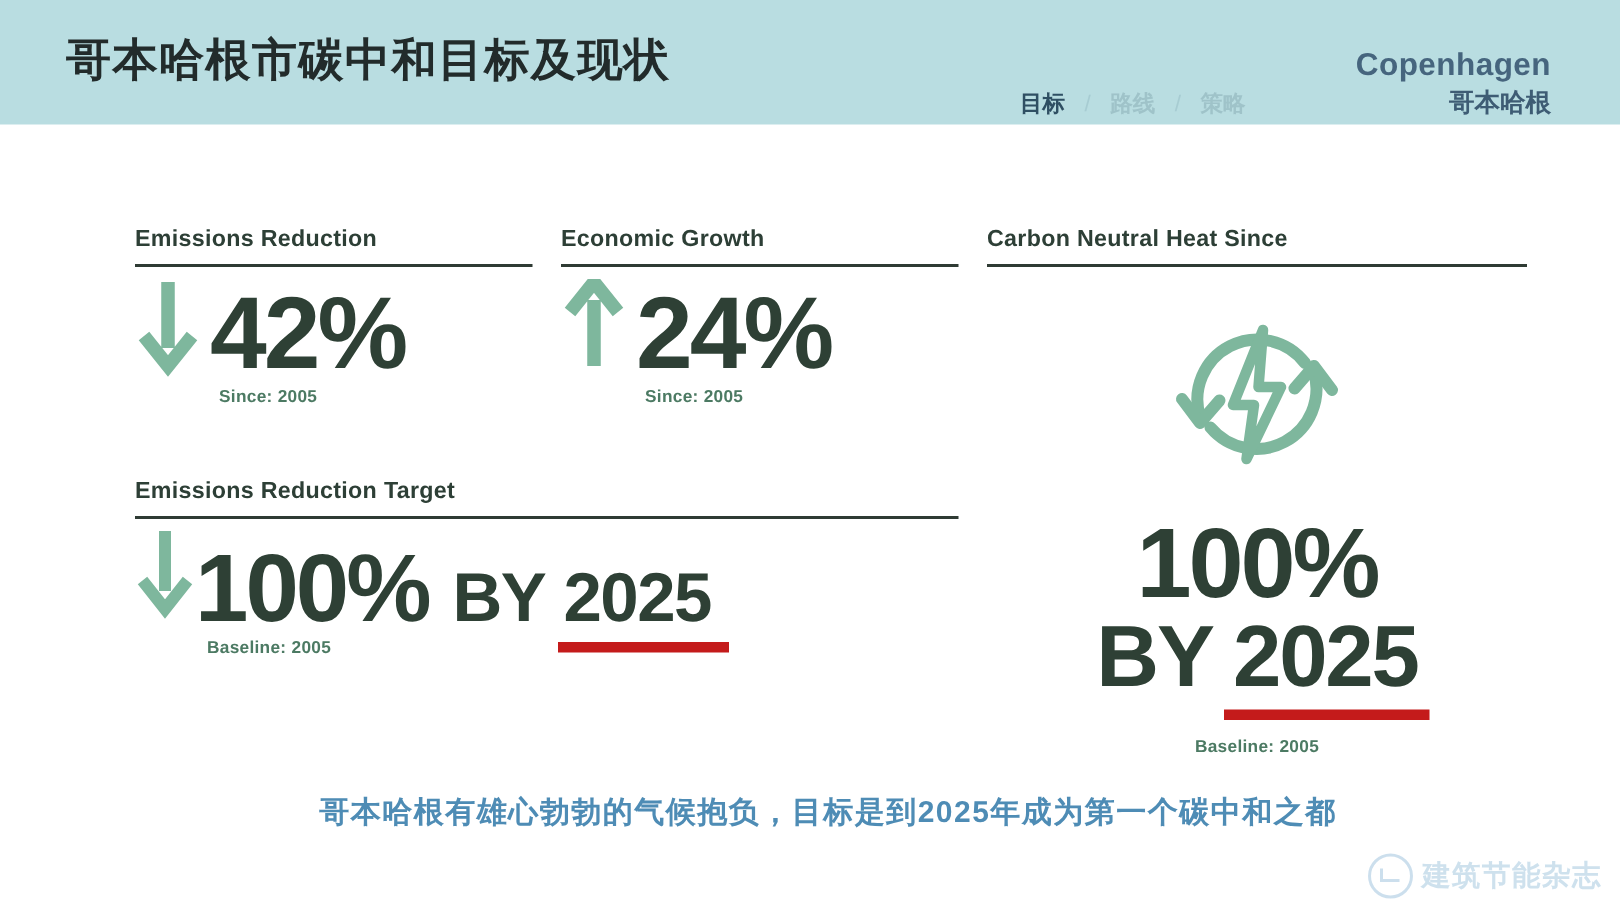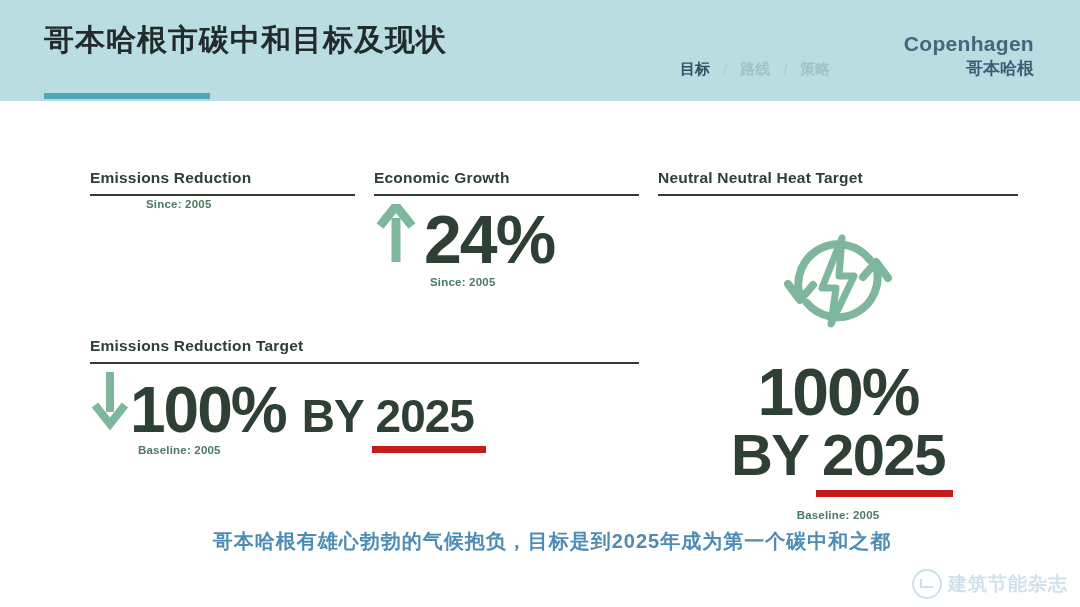--- a/index.html
+++ b/index.html
@@ -74,21 +74,21 @@
     font-size: 17px;
     font-weight: 700;
     color: #3e5c74;
     line-height: 1.5;
     white-space: nowrap;
   }
 
   
   .stage {
     position: absolute;
-    left: 0; top: 101px;
+    left: 0; top: 83px;
     width: 1080px;
     height: 426px;
     background: #ffffff;
   }
 
   .card { position: absolute; }
   .card-title {
     font-size: 15.5px;
     font-weight: 700;
     color: #2d3f36;
@@ -289,20 +289,28 @@
     <div class="brand-en">Copenhagen</div>
     <div class="brand-cn">哥本哈根</div>
   </div>
 </div>
 
 <div class="stage">
 
   <div class="card" id="card-emissions">
     <div class="card-title">Emissions Reduction</div>
     <div class="card-rule"></div>
+    <div class="stat-row">
+      <span class="arrow">
+        <svg width="44" height="66" viewBox="0 0 44 66" aria-hidden="true">
+          <path d="M22 2 L22 46 M6 38 L22 58 L38 38" fill="none" stroke="#7eb79d" stroke-width="9" stroke-linecap="butt" stroke-linejoin="miter"></path>
+        </svg>
+      </span>
+      <span class="big-num">42%</span>
+    </div>
     <div class="sub-note">Since: 2005</div>
   </div>
 
   <div class="card" id="card-economic">
     <div class="card-title">Economic Growth</div>
     <div class="card-rule"></div>
     <div class="stat-row">
       <span class="arrow">
         <svg width="44" height="66" viewBox="0 0 44 66" aria-hidden="true">
           <path d="M22 58 L22 14 M6 22 L22 2 L38 22" fill="none" stroke="#7eb79d" stroke-width="9" stroke-linecap="butt" stroke-linejoin="miter"></path>
@@ -323,21 +331,21 @@
         </svg>
       </span>
       <span class="target-num">100%</span>
       <span class="target-by">BY</span>
       <span class="target-year">2025</span>
     </div>
     <div class="sub-note">Baseline: 2005</div>
   </div>
 
   <div class="card" id="card-heat">
-    <div class="card-title">Neutral Neutral Heat Target</div>
+    <div class="card-title">Carbon Neutral Heat Since</div>
     <div class="card-rule"></div>
 
     <div class="heat-icon-wrap">
       <span>
         <svg width="128" height="124" viewBox="0 0 128 124" aria-hidden="true">
 
           <path d="M26 78 A40 40 0 0 1 96 42" fill="none" stroke="#7eb79d" stroke-width="8" stroke-linecap="round"></path>
           <path d="M14 66 L26 82 L39 67" fill="none" stroke="#7eb79d" stroke-width="8" stroke-linecap="round" stroke-linejoin="round"></path>
 
           <path d="M102 48 A40 40 0 0 1 33 85" fill="none" stroke="#7eb79d" stroke-width="8" stroke-linecap="round"></path>

